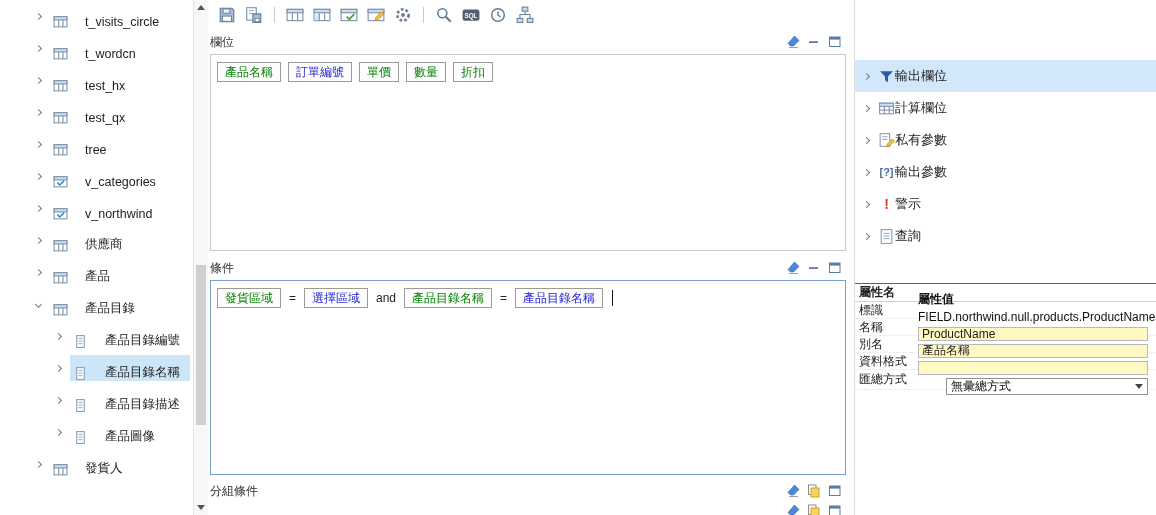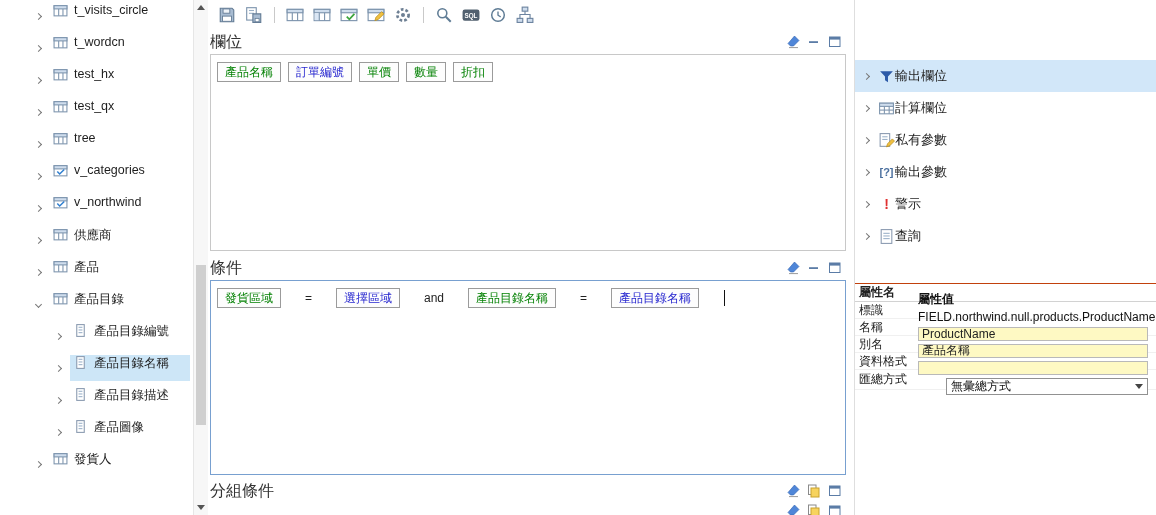--- a/index.html
+++ b/index.html
@@ -8,50 +8,50 @@
   .app{position:relative;width:1156px;height:515px;background:#fff;}
 
   
   .sidebar{position:absolute;left:0;top:0;width:208px;height:515px;background:#fff;}
   .tree{position:absolute;left:0;top:0;right:15px;bottom:0;overflow:hidden;}
   .trow{height:32px;display:flex;align-items:center;padding-left:36px;cursor:default;}
   .trow.child{padding-left:56px;}
   .chevbox{width:14px;flex:none;display:flex;align-items:center;}
   .chevmark{display:inline-block;width:5px;height:5px;border-right:1.5px solid #777;border-bottom:1.5px solid #777;transform:rotate(-45deg);}
   .chevmark.down{transform:rotate(45deg);}
-  .tsel{display:flex;align-items:flex-start;flex:1;height:26px;padding:0 6px 0 2px;margin-right:3px;}
+  .tsel{display:flex;align-items:flex-end;flex:1;height:26px;padding:0 6px 0 2px;margin-right:3px;gap:11px;}
   .trow.selected .tsel{background:#cde6f7;}
   .ticon{width:15px;height:15px;margin:0 6px 0 1px;flex:none;}
   .tlabel{font-size:12.5px;color:#1d1d1d;white-space:nowrap;}
 
   .vscroll{position:absolute;right:0;top:0;width:15px;height:515px;background:#f7f7f7;border-left:1px solid #e6e6e6;}
   .varrow{height:15px;display:flex;align-items:center;justify-content:center;}
   .varrow .tri-up{width:0;height:0;border-left:4px solid transparent;border-right:4px solid transparent;border-bottom:5px solid #555;}
   .varrow.down{position:absolute;bottom:0;left:0;right:0;}
   .varrow .tri-down{width:0;height:0;border-left:4px solid transparent;border-right:4px solid transparent;border-top:5px solid #555;}
   .vthumb{position:absolute;left:2px;right:2px;top:265px;height:160px;background:#cfcfcf;}
 
   
   .center{position:absolute;left:208px;top:0;width:646px;height:515px;overflow:hidden;}
   .toolbar{height:30px;display:flex;align-items:center;gap:9px;padding-left:10px;}
   .tbicon{width:18px;height:18px;display:flex;align-items:center;justify-content:center;cursor:pointer;}
   .tbsep{width:1px;height:16px;background:#c9c9c9;margin:0 2px;}
 
   .phead{height:24px;display:flex;align-items:center;padding:0 12px 0 2px;}
-  .ptitle{color:#333;font-size:16px;flex:1;}
+  .ptitle{color:#333;font-size:12px;flex:1;}
   .picons{display:flex;align-items:center;gap:7px;}
   .pic{width:14px;height:14px;display:flex;align-items:center;justify-content:center;cursor:pointer;}
   .pcontent{margin:0 8px 5px 2px;background:#fff;border:1px solid #c8c8c8;padding:7px 6px;}
   .fields-content{height:197px;}
   .cond-content{height:195px;border:1px solid #78a0d0;margin-bottom:4px;}
   .chips{display:flex;flex-wrap:wrap;gap:7px;align-items:flex-start;}
   .chip{border:1px solid #9b9b9b;background:#fdfdfd;padding:1px 7px;font-size:12px;height:20px;display:inline-flex;align-items:center;cursor:pointer;white-space:nowrap;}
   .chip.field{color:#058205;}
   .chip.param{color:#2626cf;}
-  .expr{display:flex;align-items:center;gap:24px;}
+  .expr{display:flex;align-items:center;gap:8px;}
   .op{color:#222;font-size:12px;}
   .caret{width:1px;height:16px;background:#111;margin-left:1px;}
   .clipped{height:12px;overflow:hidden;align-items:flex-start;padding-top:1px;}
 
   
   .rightbar{position:absolute;left:854px;top:0;width:302px;height:515px;border-left:1px solid #dedede;background:#fff;}
   .sections{position:absolute;top:60px;left:0;right:0;}
   .srow{height:32px;display:flex;align-items:center;padding-left:9px;gap:0;cursor:pointer;}
   .srow.selected{background:#d2e7f9;}
   .sicon{width:17px;height:17px;display:flex;align-items:center;justify-content:center;flex:none;}

